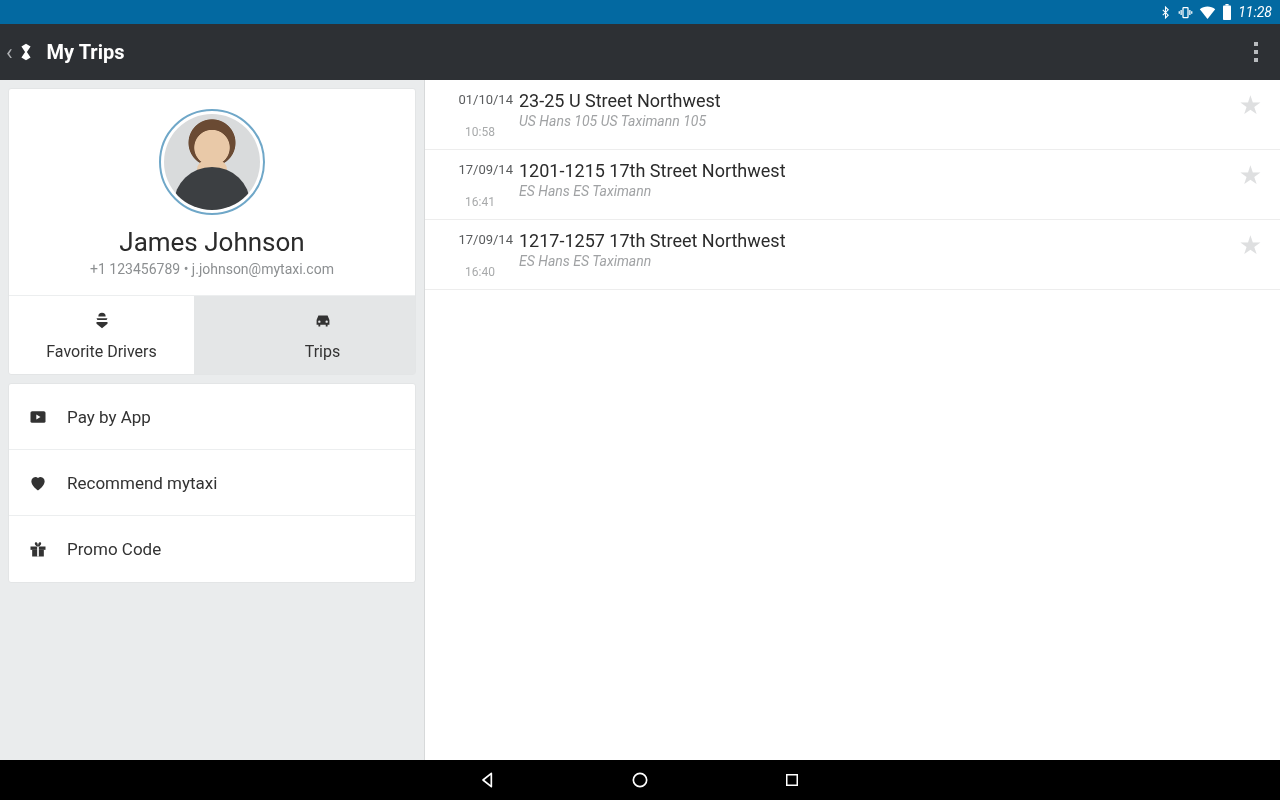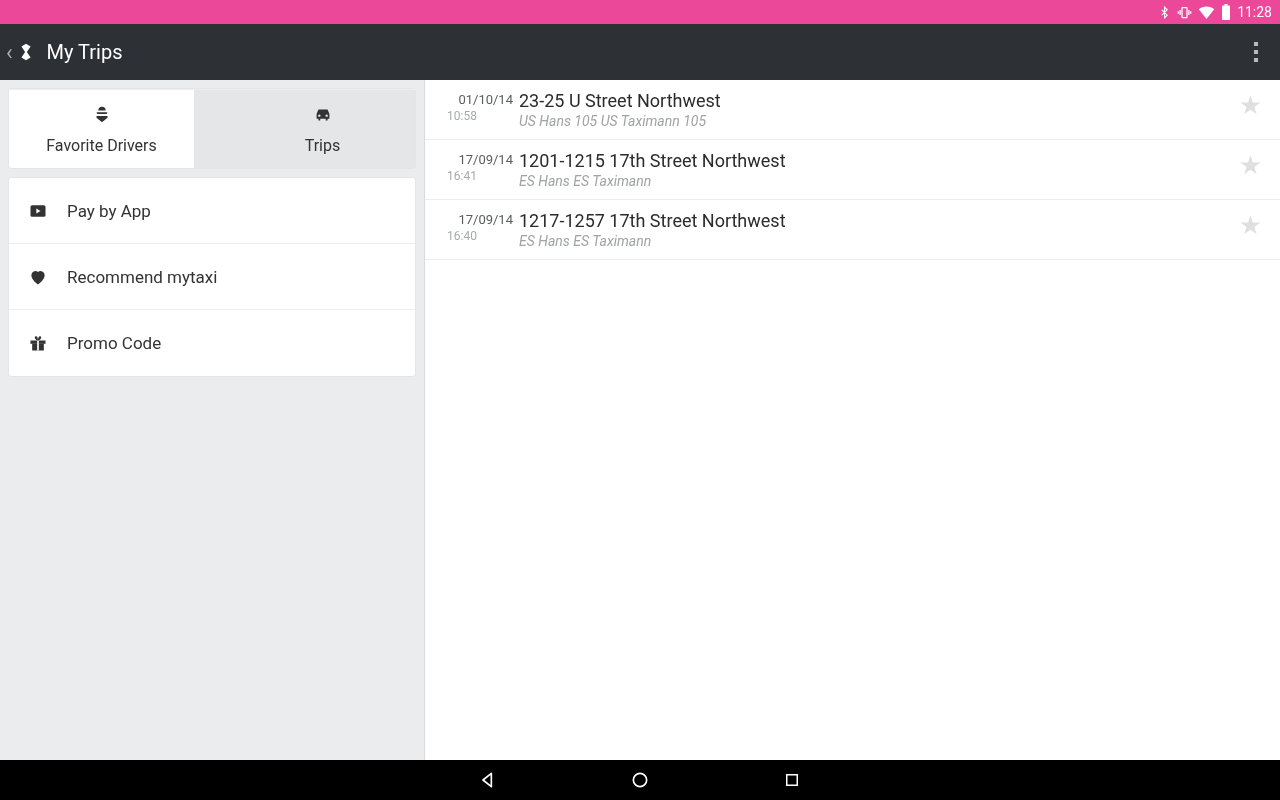--- a/index.html
+++ b/index.html
@@ -1,33 +1,33 @@
 <!DOCTYPE html>
 <html><head>
 <meta charset="utf-8">
 <style>
   * { margin:0; padding:0; box-sizing:border-box; font-family: Roboto, "Helvetica Neue", Arial, sans-serif; }
   html,body { width:1280px; height:800px; background:#000; overflow:hidden; }
 
   
   .statusbar {
-    height:24px; background:#ec4899; color:#fff; display:flex; align-items:center;
-    justify-content:flex-end; padding:0 8px; font-size:14px; gap:6px;
+    height:24px; background:#0369a1; color:#fff; display:flex; align-items:center;
+    justify-content:flex-end; padding:0 8px; font-size:14px; gap:6px;font-style:italic;
   }
   .statusbar .ico { display:inline-flex; align-items:center; }
 
   
   .appbar {
     height:56px; background:#2d3034; color:#fff; display:flex; align-items:center;
     padding:0 10px 0 6px;
   }
   .appbar .chev { font-size:22px; color:#aeb0b3; margin-right:2px;}
   .appbar .logo { width:22px; height:22px; display:inline-block; margin-right:10px; position:relative; }
   .appbar .logo svg { width:22px; height:22px; }
-  .appbar .title { font-size:20px; font-weight:400; }
+  .appbar .title { font-size:20px; font-weight:700; }
   .appbar .kebab { margin-left:auto; width:28px; display:flex; flex-direction:column; align-items:center; gap:4px; cursor:pointer;}
   .appbar .kebab span { width:4px; height:4px; background:#b8bbbe; border-radius:0; }
 
   
   .content {
     height:680px; display:flex; background:#fff;
   }
 
   
   .left {
@@ -70,21 +70,21 @@
   .menu .mico { width:22px; color:#333; display:flex; justify-content:center; }
 
   
   .right { flex:1; background:#fff; overflow:auto; }
   .trip {
     display:flex; align-items:flex-start; padding:10px 18px 10px 22px;
     border-bottom:1px solid #ededed; cursor:pointer;
   }
   .trip .when { width:66px; flex:none; padding-top:2px;}
   .trip .date { font-size:13px; color:#5a5c5e;text-align:right; }
-  .trip .time { font-size:12px; color:#a8aaab; margin-top:2px;}
+  .trip .time { font-size:12px; color:#a8aaab; margin-top:18px;text-align:center;}
   .trip .info { flex:1; min-width:0; padding-left:6px;}
   .trip .addr { font-size:18px; color:#2b2b2b; }
   .trip .drv  { font-size:14px; color:#a0a2a4; margin-top:2px;font-style:italic;}
   .trip .star { color:#dedfe0; font-size:26px; padding-left:10px; cursor:pointer;}
 
   
   .navbar {
     height:40px; background:#000; display:flex; align-items:center; justify-content:center; gap:130px;
   }
   .navbtn { width:22px; height:22px; color:#fff; display:flex; align-items:center; justify-content:center; cursor:pointer;}
@@ -131,20 +131,27 @@
       <span></span>
       <span></span>
     </div>
 </div>
 
 <div class="content">
 
   <div class="left">
 
     <div class="card">
+      <div class="profile">
+        <div class="avatar-ring">
+            <div class="avatar"></div>
+          </div>
+        <div class="name">James Johnson</div>
+        <div class="sub">+1 123456789 • j.johnson@mytaxi.com</div>
+      </div>
       <div class="tabs">
         <div class="tab">
           <span class="tico">
             <svg width="22" height="22" viewBox="0 0 24 24" fill="#333">
                 <path d="M12 3a4 4 0 0 1 4 4H8a4 4 0 0 1 4-4zm-6 6h12l-1 2h-10zM6 13h12v2l-6 5-6-5z"></path>
               </svg>
           </span>
           <span>Favorite Drivers</span>
         </div>
         <div class="tab active">

